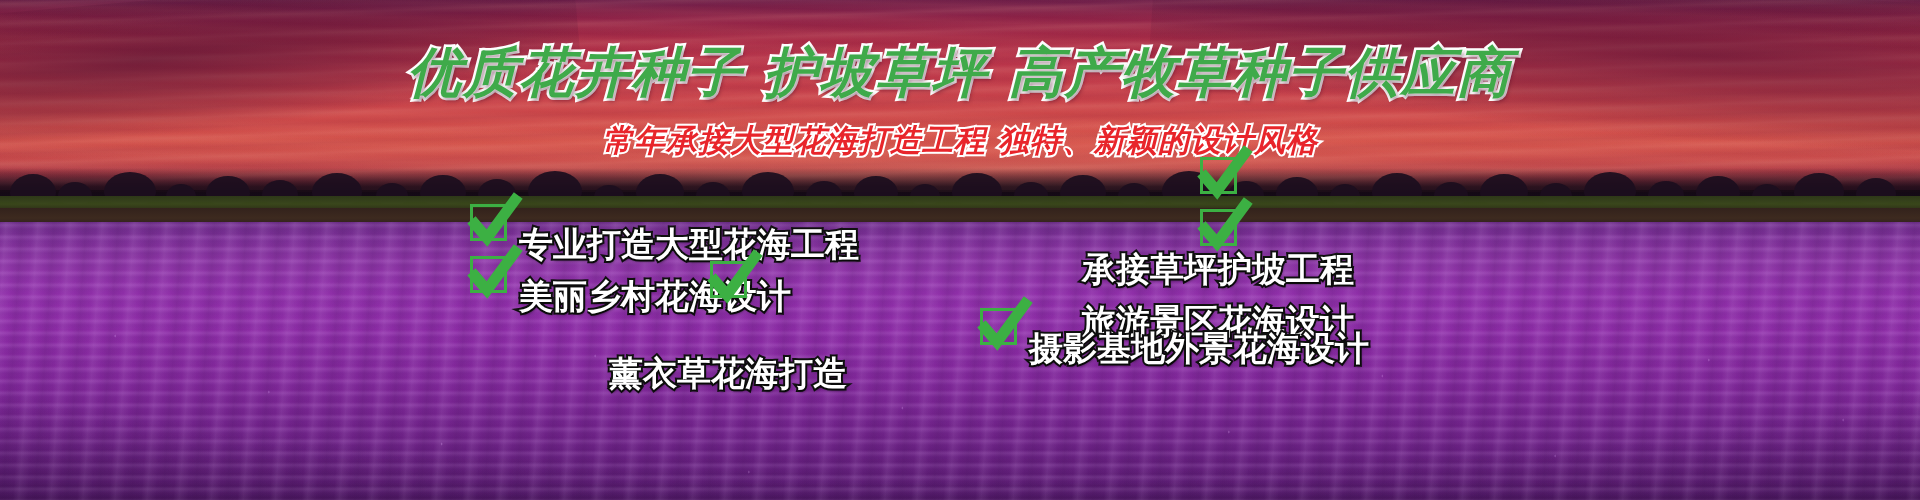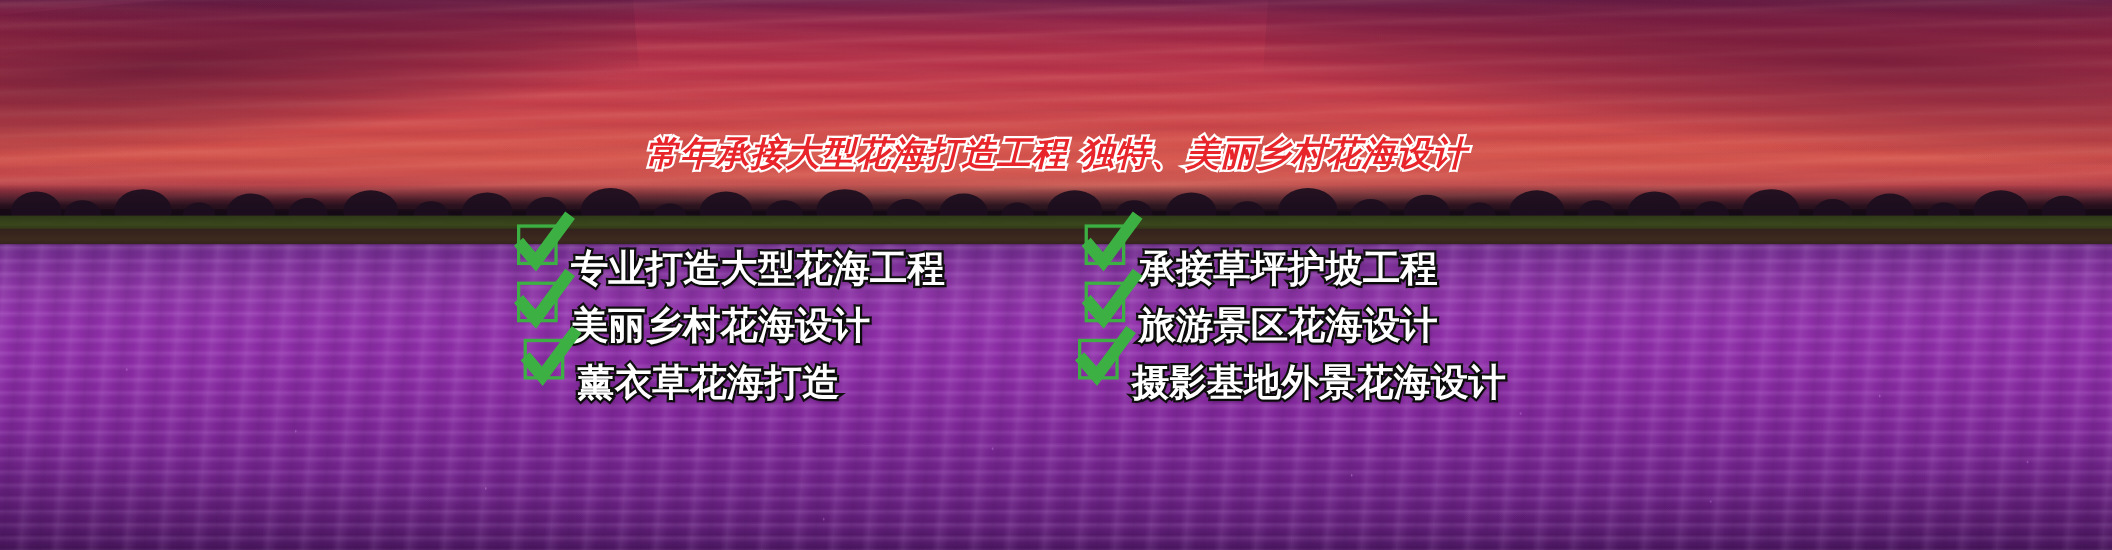--- a/index.html
+++ b/index.html
@@ -213,21 +213,21 @@
     display: grid;
     grid-template-columns: 510px 470px;
     grid-auto-rows: 52px;
     align-items: center;
   }
   .check-item {
     display: flex;
     align-items: center;
     gap: 12px;
   }
-  .check-item.col2 { padding-left: 6px; }
+  .check-item.col2 { padding-left: 6px; flex-direction: column; }
 
   .tickbox {
     position: relative;
     width: 37px;
     height: 37px;
     flex: 0 0 37px;
     border: 3px solid #3cb043;
     box-sizing: border-box;
   }
   .tickbox svg {
@@ -305,22 +305,23 @@
   <div class="bg-layer greenstrip"></div>
   <div class="bg-layer soil"></div>
   <div class="bg-layer field"></div>
   <div class="bg-layer field-rows"></div>
   <div class="bg-layer field-persp"></div>
   <div class="bg-layer field-texture"></div>
   <div class="bg-layer vignette"></div>
 
   <div class="content">
 
-
-    <div class="subhead">常年承接大型花海打造工程 独特、美丽乡村花海设计</div>
+    <div class="headline">优质花卉种子 护坡草坪 高产牧草种子供应商</div>
+
+    <div class="subhead">常年承接大型花海打造工程 独特、新颖的设计风格</div>
 
     <div class="checklist">
 
       <div class="check-item">
         <span class="tickbox">
           <svg viewBox="0 0 56 56" aria-hidden="true">
             <path d="M10 30 L22 44 L50 6" fill="none" stroke="#3cb043" stroke-width="11" stroke-linecap="square" stroke-linejoin="miter"></path>
           </svg>
         </span>
         <span class="check-label">专业打造大型花海工程</span>

